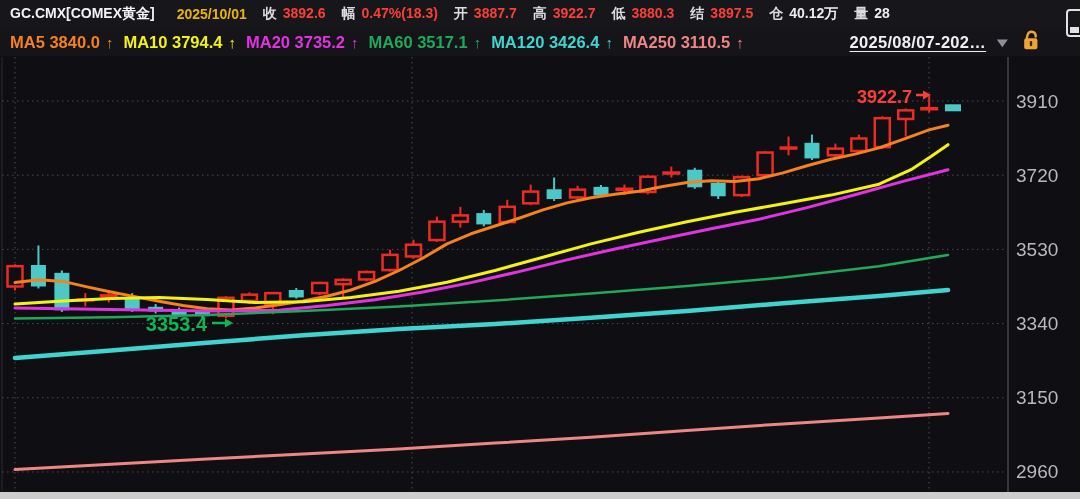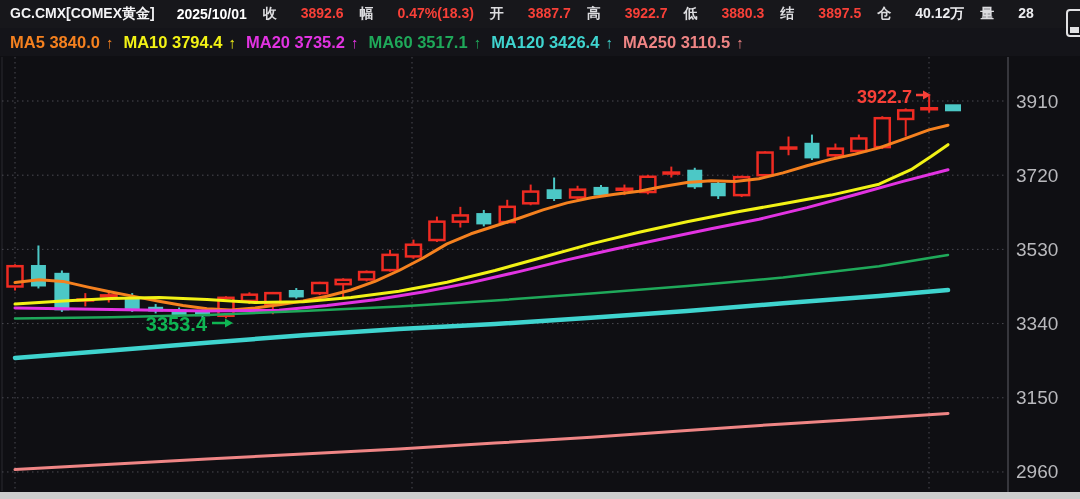--- a/index.html
+++ b/index.html
@@ -10,23 +10,23 @@
     -webkit-font-smoothing:antialiased;
   }
   #chart-svg{position:absolute;left:0;top:0;}
   .hdr{
     position:absolute;left:0;width:1080px;display:flex;align-items:center;
     background:#17171b;white-space:nowrap;
   }
   #hdr1{top:0;height:28px;padding-left:10px;box-sizing:border-box;font-size:14px;font-weight:700;}
   #hdr2{top:28px;height:28px;padding-left:10px;padding-right:40px;box-sizing:border-box;font-size:16.5px;font-weight:700;background:#141419;}
   .lbl{color:#dcdcdf;margin-left:16px;}
-  .val{margin-left:24px;}
+  .val{margin-left:6px;}
   #symbol{color:#f4f4f6;}
-  #quote-date{color:#ffffff;margin-left:22px;text-align:center;}
+  #quote-date{color:#eab308;margin-left:22px;text-align:center;}
   .ma-item{margin-right:6px;}
   .ma-arrow{margin-right:10px;font-size:15px;}
   #range-group{margin-left:auto;display:flex;align-items:center;}
   #range-label{
     color:#f0f0f2;font-weight:600;text-decoration:underline;
     text-underline-offset:3px;letter-spacing:.3px;
   }
   #range-caret{color:#8e8e94;font-size:13px;margin-left:10px;transform:scaleX(1.45);display:inline-block;}
   #lock-icon{margin-left:14px;display:inline-block;}
   #corner-window-icon{
@@ -157,17 +157,28 @@
   </svg>
 
 <div id="hdr1" class="hdr">
   <span id="symbol">GC.CMX[COMEX黄金]</span>
   <span id="quote-date">2025/10/01</span>
   <span id="quote-fields"><span class="lbl">收</span><span class="val" style="color: rgb(248, 64, 56);">3892.6</span><span class="lbl">幅</span><span class="val" style="color: rgb(248, 64, 56);">0.47%(18.3)</span><span class="lbl">开</span><span class="val" style="color: rgb(248, 64, 56);">3887.7</span><span class="lbl">高</span><span class="val" style="color: rgb(248, 64, 56);">3922.7</span><span class="lbl">低</span><span class="val" style="color: rgb(248, 64, 56);">3880.3</span><span class="lbl">结</span><span class="val" style="color: rgb(248, 64, 56);">3897.5</span><span class="lbl">仓</span><span class="val" style="color: rgb(237, 237, 240);">40.12万</span><span class="lbl">量</span><span class="val" style="color: rgb(237, 237, 240);">28</span></span>
 </div>
 
 <div id="hdr2" class="hdr">
   <span id="ma-items"><span class="ma-item" style="color: rgb(245, 129, 31);">MA5 3840.0</span><span class="ma-arrow" style="color: rgb(245, 129, 31);">↑</span><span class="ma-item" style="color: rgb(242, 242, 21);">MA10 3794.4</span><span class="ma-arrow" style="color: rgb(242, 242, 21);">↑</span><span class="ma-item" style="color: rgb(226, 51, 226);">MA20 3735.2</span><span class="ma-arrow" style="color: rgb(226, 51, 226);">↑</span><span class="ma-item" style="color: rgb(31, 169, 90);">MA60 3517.1</span><span class="ma-arrow" style="color: rgb(31, 169, 90);">↑</span><span class="ma-item" style="color: rgb(63, 212, 207);">MA120 3426.4</span><span class="ma-arrow" style="color: rgb(63, 212, 207);">↑</span><span class="ma-item" style="color: rgb(239, 133, 133);">MA250 3110.5</span><span class="ma-arrow" style="color: rgb(239, 133, 133);">↑</span></span>
+  <span id="range-group">
+    <span id="range-label">2025/08/07-202…</span>
+    <span id="range-caret">▼</span>
+    <span id="lock-icon">
+      <svg width="17" height="20" viewBox="0 0 17 20">
+        <path d="M4.2 9 L4.2 5.6 A4.1 4.1 0 0 1 12.1 4.2 L12.4 5.4" fill="none" stroke="#eda53a" stroke-width="2.4" stroke-linecap="round" transform="rotate(14 8 7)"></path>
+        <rect x="1.2" y="8.2" width="13.2" height="11" rx="2" fill="#eda53a"></rect>
+        <rect x="6.8" y="11" width="2.4" height="5.2" rx="1.1" fill="#3a2a08"></rect>
+      </svg>
+    </span>
+  </span>
 </div>
 
 <div id="corner-window-icon"></div>
 
 <div id="bottom-scrollbar"></div>
 
 </body></html>

